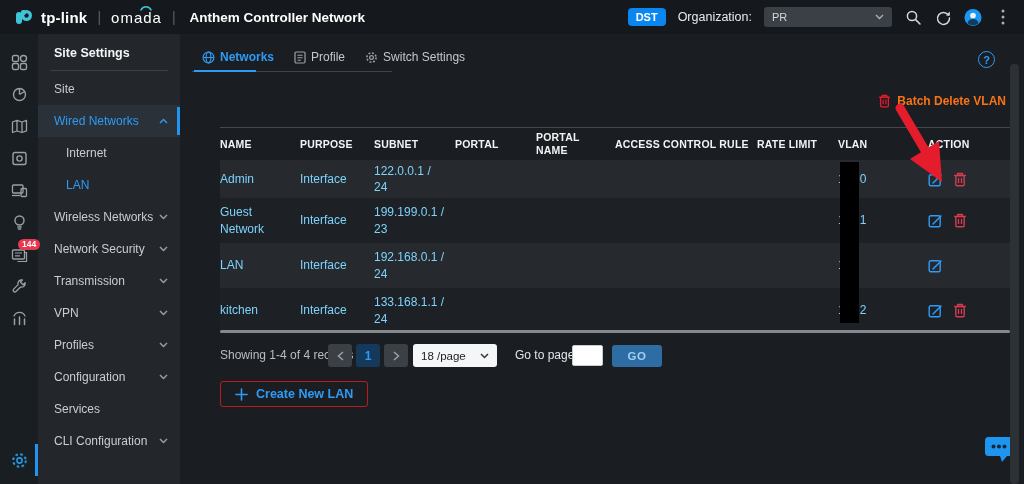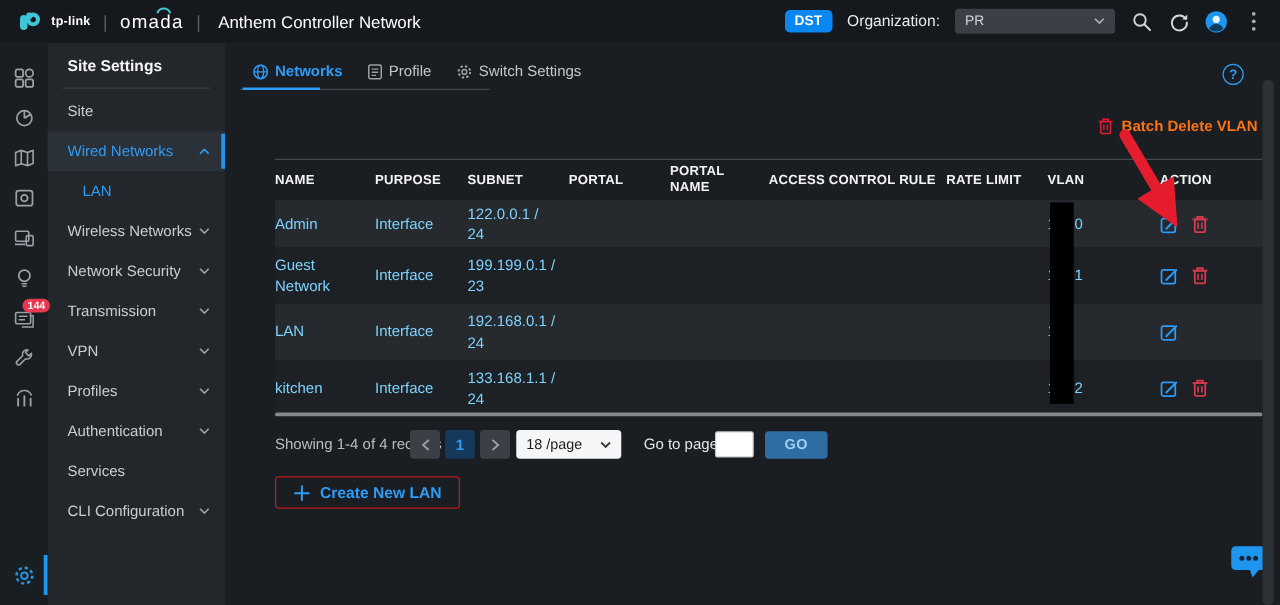--- a/index.html
+++ b/index.html
@@ -3,25 +3,25 @@
 <meta charset="utf-8">
 <style>
   * { margin:0; padding:0; box-sizing:border-box; }
   html,body { width:1024px; height:484px; background:#101316; overflow:hidden; }
   body { font-family:"Liberation Sans","DejaVu Sans",sans-serif; color:#d6d8da; }
   #app { position:relative; width:1024px; height:484px; background:#1a1e23; overflow:hidden; }
 
   
   .topbar { position:absolute; left:0; top:0; width:1024px; height:34px; background:#15181c; display:flex; align-items:center; z-index:30; }
   .brandwrap { display:flex; align-items:center; margin-left:14px; gap:7px; }
-  .brand-text { color:#fff; font-weight:bold; font-size:10px; letter-spacing:.2px; }
+  .brand-text { color:#fff; font-weight:bold; font-size:15px; letter-spacing:.2px; }
   .bar-sep { color:#5a6066; font-size:14px; margin:0 3px; font-weight:300; }
   .omada { position:relative; color:#fff; font-size:15px; letter-spacing:1px; font-weight:400; }
   .omada .arc { position:absolute; left:55%; top:-5px; width:14px; height:7px; }
-  .apptitle { color:#fff; font-weight:normal; font-size:13.5px; margin-left:4px; }
+  .apptitle { color:#fff; font-weight:bold; font-size:13.5px; margin-left:4px; }
   .topbar-right { margin-left:auto; display:flex; align-items:center; gap:12px; margin-right:12px; }
   .dst-badge { background:#0a86f0; color:#fff; font-size:11px; font-weight:bold; border-radius:4px; padding:3px 8px; }
   .org-label { color:#e8eaec; font-size:12.5px; }
   .org-select { width:128px; height:20px; background:#3a4046; border-radius:3px; display:flex; align-items:center; padding:0 8px; color:#d5d8da; font-size:11px; }
   .org-select .sel-chev { margin-left:auto; }
   .tb-icon { width:18px; height:18px; display:flex; align-items:center; justify-content:center; }
 
   
   .rail { position:absolute; left:0; top:34px; width:38px; bottom:0; background:#191e23; z-index:20; }
   .rail-icons { display:flex; flex-direction:column; align-items:center; padding-top:12px; }
@@ -237,20 +237,23 @@
     <div class="menu-item active highlight">
       <span>Wired Networks</span>
       <span class="chev">
         <svg width="9" height="6" viewBox="0 0 9 6">
             <path d="M1 5l3.5-3.5L8 5" fill="none" stroke="#2e9bf5" stroke-width="1.4"></path>
           </svg>
       </span>
       <span class="active-bar"></span>
     </div>
 
+    <div class="menu-item sub">
+        <span>Internet</span>
+      </div>
     <div class="menu-item sub active">
         <span>LAN</span>
       </div>
 
     <div class="menu-item">
       <span>Wireless Networks</span>
       <span class="chev">
           <svg width="9" height="6" viewBox="0 0 9 6">
             <path d="M1 1l3.5 3.5L8 1" fill="none" stroke="#9aa0a5" stroke-width="1.4"></path>
           </svg>
@@ -282,21 +285,21 @@
     </div>
     <div class="menu-item">
       <span>Profiles</span>
       <span class="chev">
           <svg width="9" height="6" viewBox="0 0 9 6">
             <path d="M1 1l3.5 3.5L8 1" fill="none" stroke="#9aa0a5" stroke-width="1.4"></path>
           </svg>
         </span>
     </div>
     <div class="menu-item">
-      <span>Authentication</span>
+      <span>Configuration</span>
       <span class="chev">
           <svg width="9" height="6" viewBox="0 0 9 6">
             <path d="M1 1l3.5 3.5L8 1" fill="none" stroke="#9aa0a5" stroke-width="1.4"></path>
           </svg>
         </span>
     </div>
     <div class="menu-item">
         <span>Services</span>
       </div>
     <div class="menu-item">

